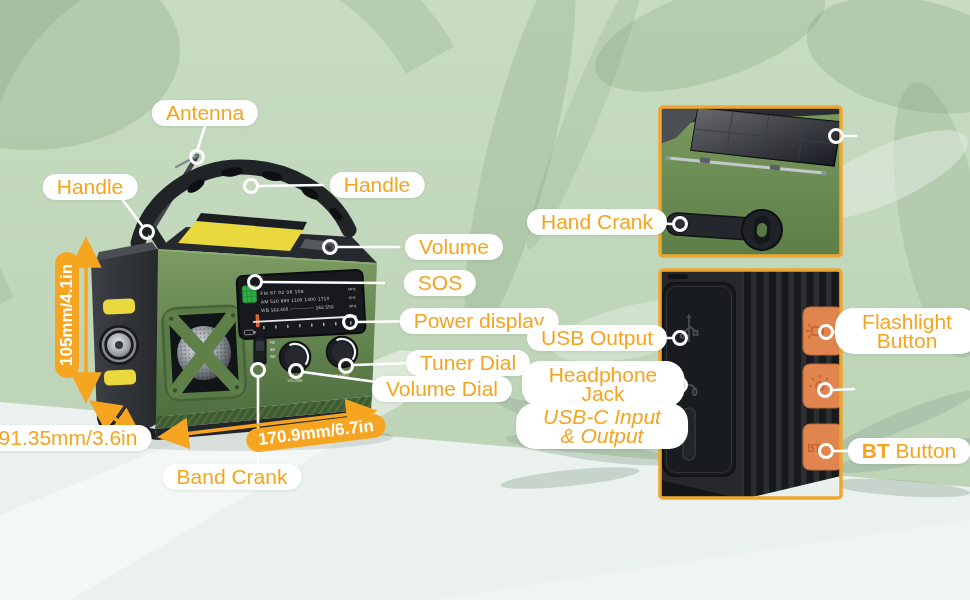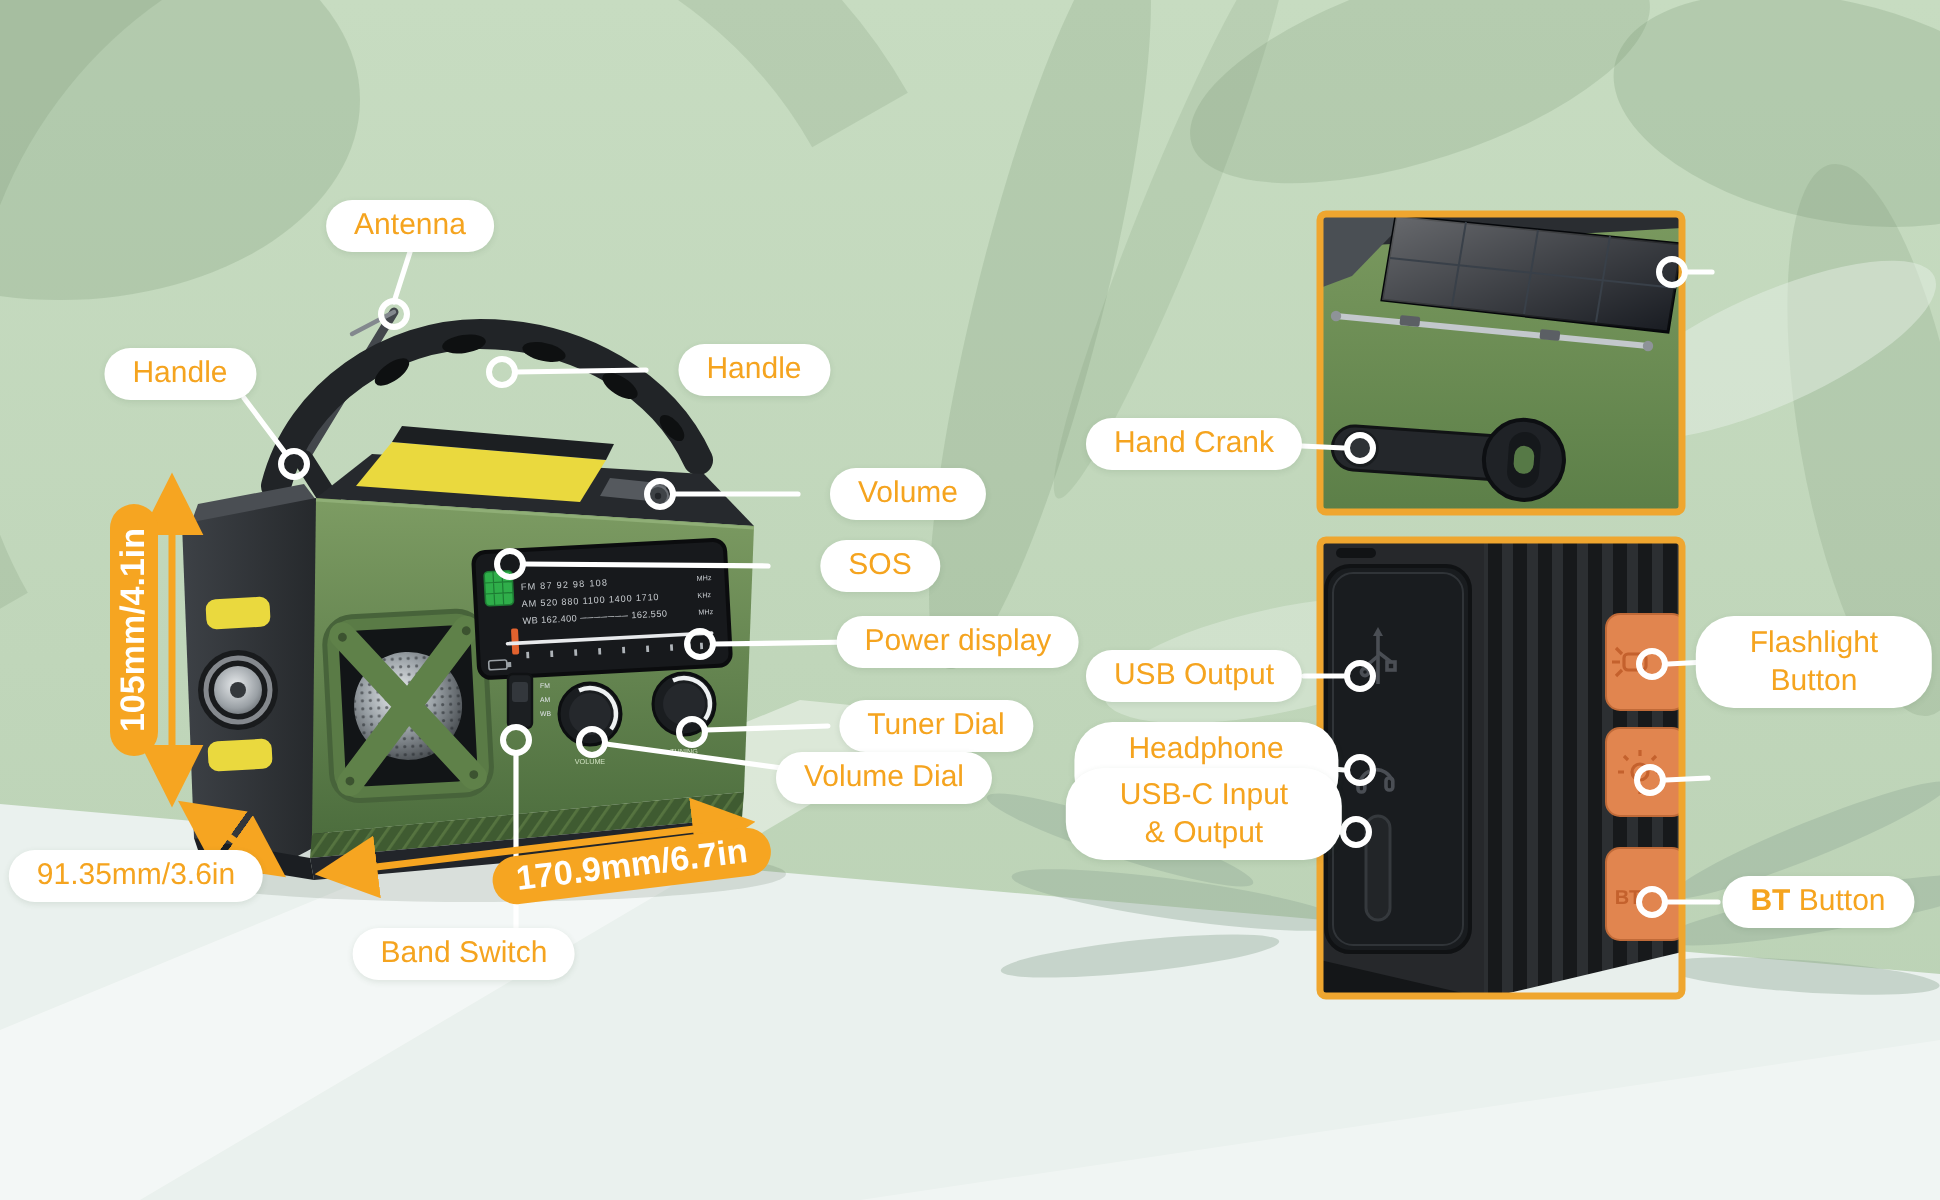--- a/index.html
+++ b/index.html
@@ -5,21 +5,21 @@
   html,body{margin:0;padding:0;}
   body{font-family:"Liberation Sans", sans-serif;}
   .stage{
     position:relative;width:970px;height:600px;overflow:hidden;
     background:linear-gradient(180deg,#c7dcc1 0%,#c0d6ba 55%,#bad1b4 100%);
   }
   .scene{position:absolute;left:0;top:0;}
   .pill{
     position:absolute;transform:translate(-50%,-50%);
     background:#ffffff;color:#f5a41f;
-    font-size:15px;font-weight:500;line-height:20px;
+    font-size:21px;font-weight:500;line-height:20px;
     padding:3px 14px;border-radius:20px;white-space:nowrap;text-align:center;
     box-shadow:0 1px 3px rgba(60,90,60,.12);
   }
   .pill.two{line-height:19px;padding:4px 27px;border-radius:19px;}
   .dim{
     position:absolute;transform:translate(-50%,-50%);
     background:#f6a521;color:#ffffff;font-weight:700;font-size:17px;
     padding:2px 12px;border-radius:16px;white-space:nowrap;
   }
   .rot90{transform:translate(-50%,-50%) rotate(-90deg);}
@@ -362,34 +362,34 @@
 </svg>
 
 <div class="pill" style="left:205px;top:113px;">Antenna</div>
 <div class="pill" style="left:90px;top:187px;">Handle</div>
 <div class="pill" style="left:377px;top:185px;">Handle</div>
 <div class="pill" style="left:454px;top:247px;">Volume</div>
 <div class="pill" style="left:440px;top:283px;">SOS</div>
 <div class="pill" style="left:479px;top:321px;">Power display</div>
 <div class="pill" style="left:468px;top:363px;">Tuner Dial</div>
 <div class="pill" style="left:442px;top:389px;">Volume Dial</div>
-<div class="pill" style="left:232px;top:477px;">Band Switch</div>
+<div class="pill" style="left:232px;top:477px;">Band Crank</div>
 
 <div class="dim rot90" style="left:67px;top:315px;">105mm/4.1in</div>
 <div class="pill" style="left:68px;top:438px;">91.35mm/3.6in</div>
 <div class="dim rotW" style="left:316px;top:433px;">170.9mm/6.7in</div>
 
 <div class="pill" style="left:597px;top:222px;">Hand Crank</div>
 <div class="pill" style="left:597px;top:338px;">USB Output</div>
 
 <div class="pill two" style="left:603px;top:384px;">
   <div>Headphone</div>
   <div>Jack</div>
 </div>
-<div class="pill two" style="left:602px;top:407px;">
+<div class="pill two" style="left:602px;top:426px;font-style:italic;">
   <div>USB-C Input</div>
   <div>&amp; Output</div>
 </div>
 <div class="pill two" style="left:907px;top:331px;">
   <div>Flashlight</div>
   <div>Button</div>
 </div>
 <div class="pill" style="left:909px;top:451px;">
   <span class="bold">BT</span><span> Button</span>
 </div>

